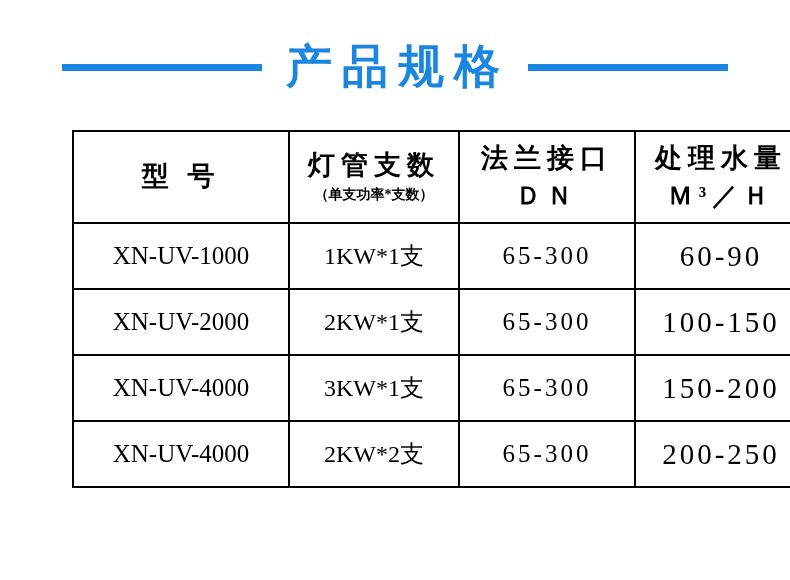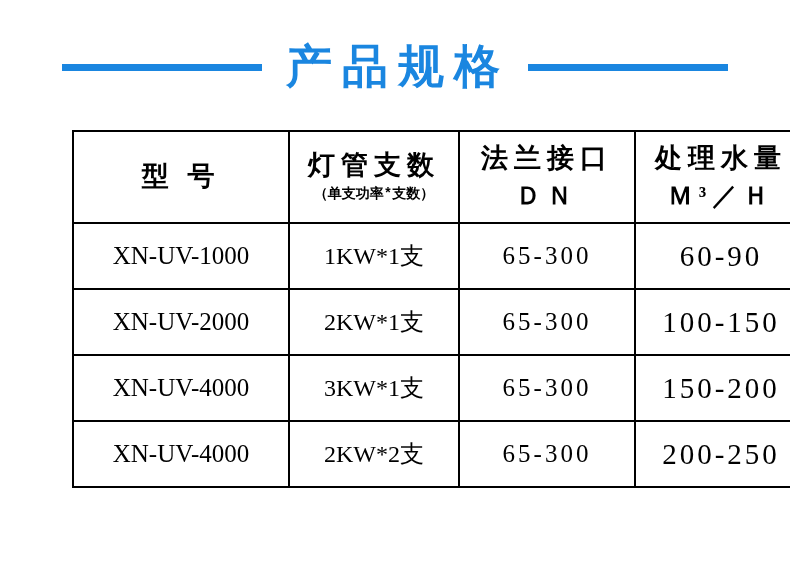--- a/index.html
+++ b/index.html
@@ -95,21 +95,20 @@
     line-height: 1.15;
     white-space: nowrap;
   }
   .hdr-sub {
     font-size: 14px;
     letter-spacing: 0px;
     line-height: 1.4;
     font-weight: bold;
     margin-top: 4px;
     white-space: nowrap;
-    font-family: Liberation Mono, monospace;
   }
   .hdr-line2 {
     font-size: 25px;
     letter-spacing: 6px;
     line-height: 1.25;
     margin-top: 6px;
     white-space: nowrap;
   }
 
   

